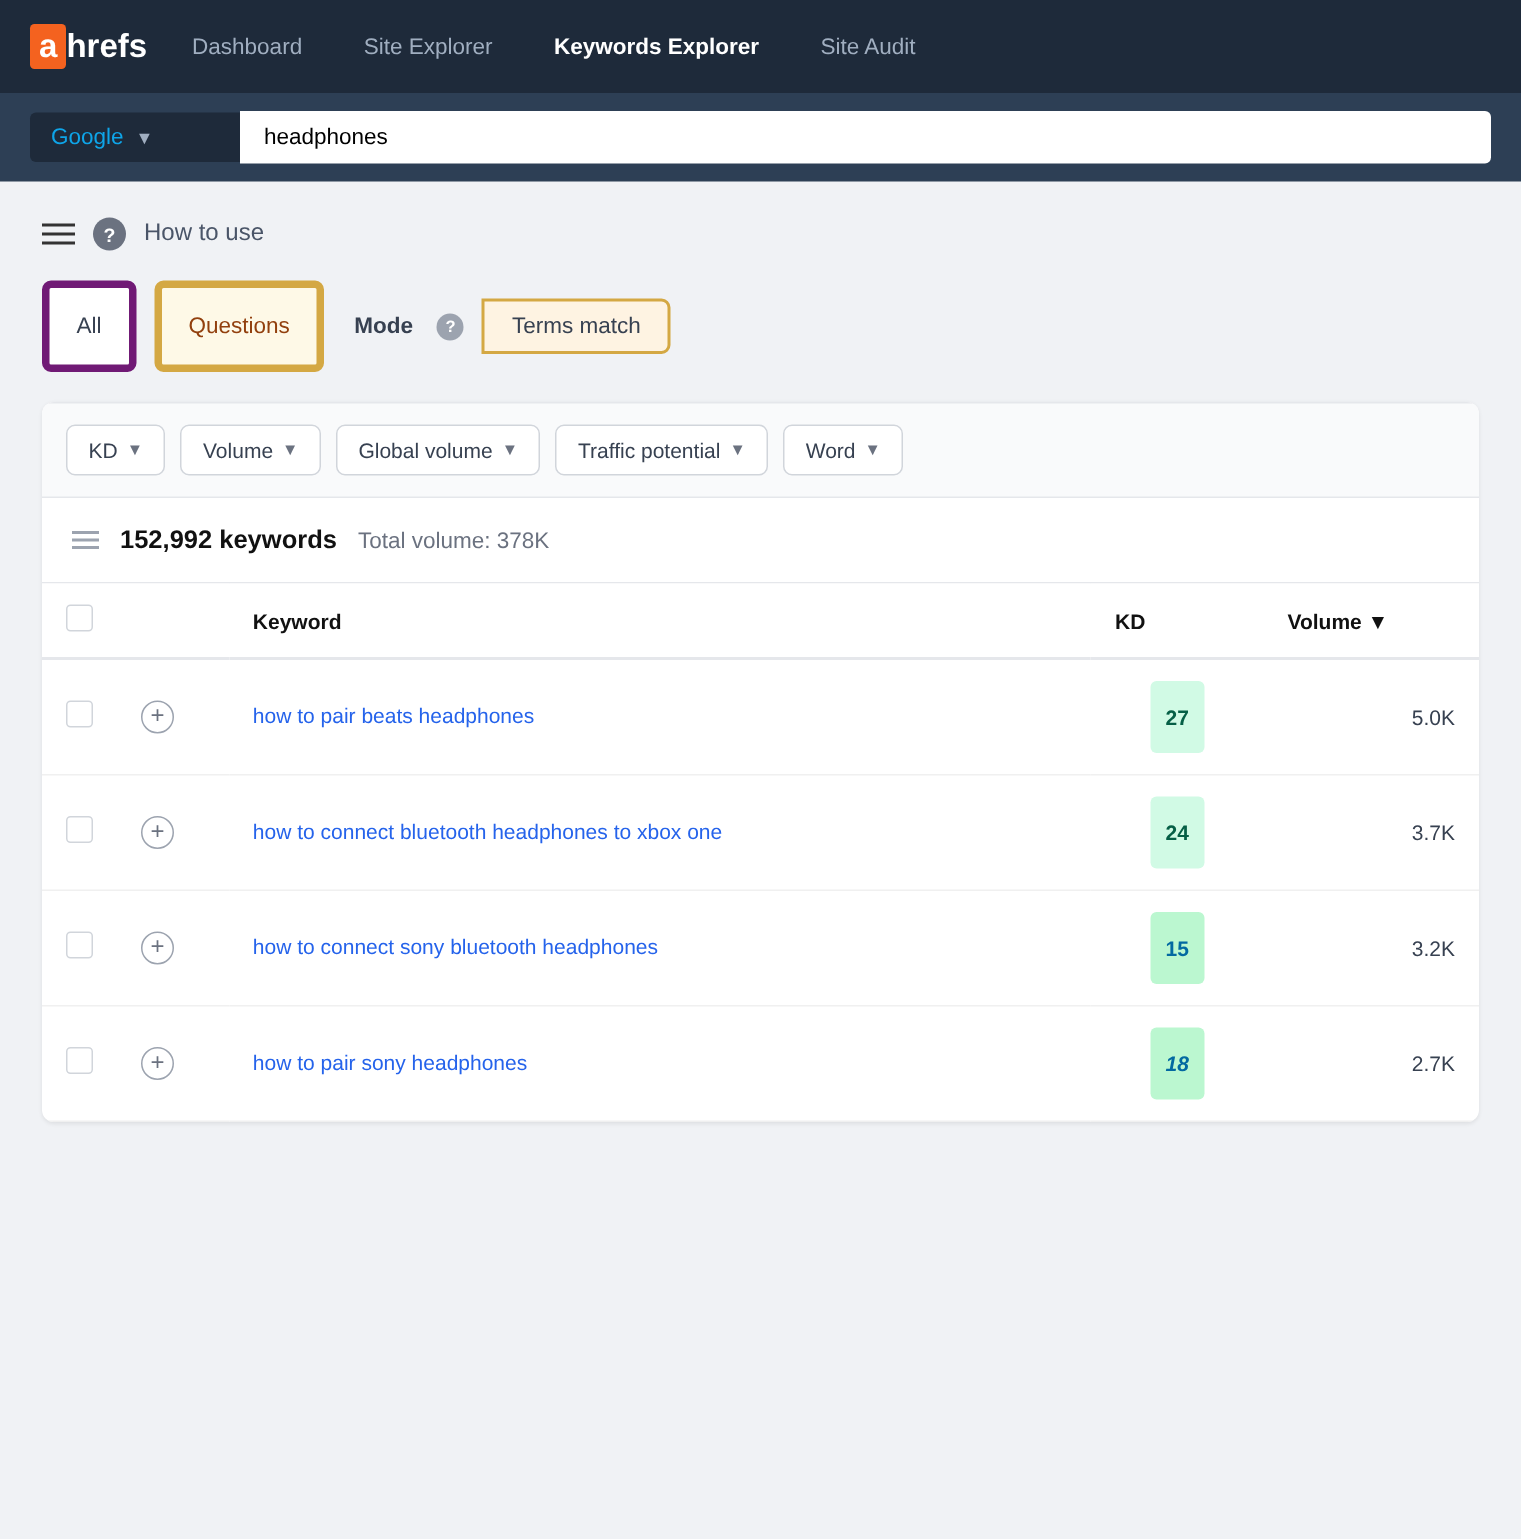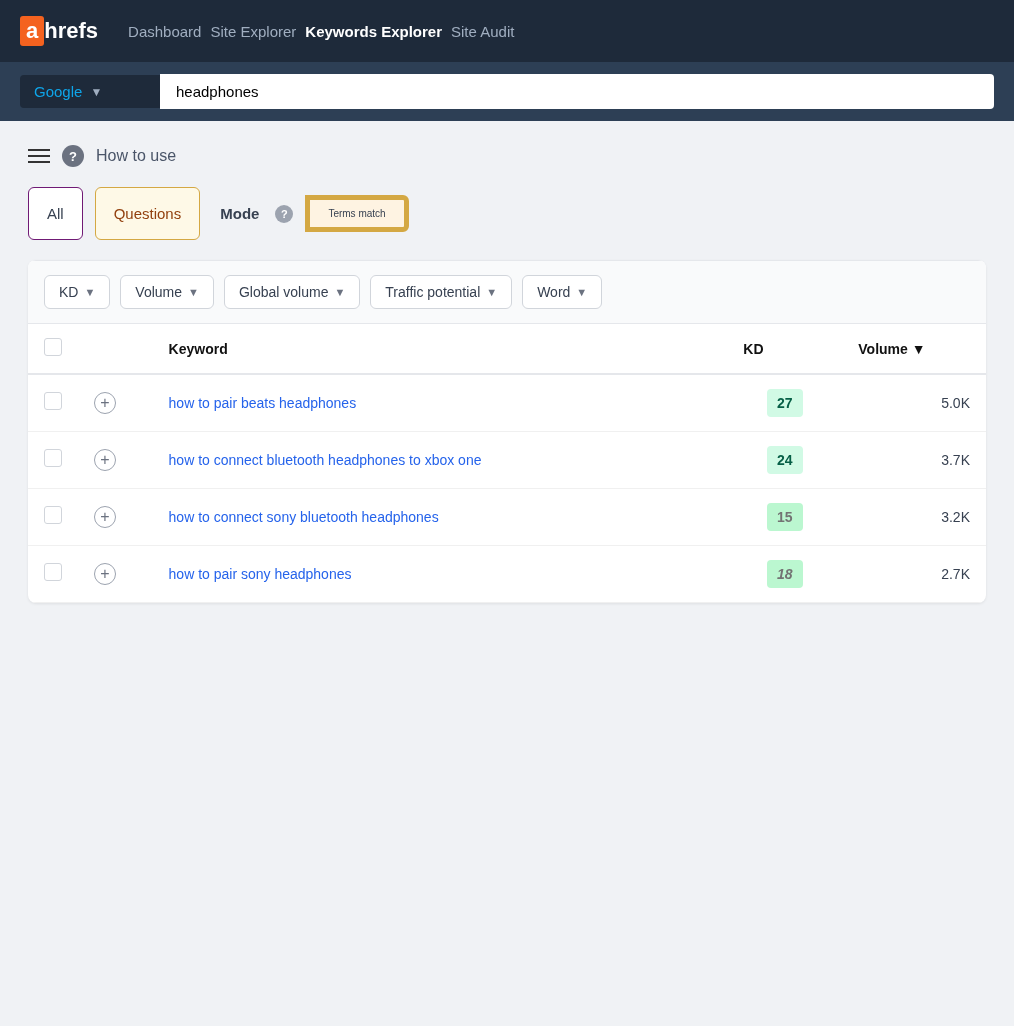--- a/index.html
+++ b/index.html
@@ -3,21 +3,21 @@
   <meta charset="utf-8">
   <style>
     * { box-sizing: border-box; margin: 0; padding: 0; }
     body { font-family: -apple-system, BlinkMacSystemFont, 'Segoe UI', sans-serif; background: #f0f2f5; width: 1014px; }
 
     
     .nav { background: #1e2a3a; display: flex; align-items: center; padding: 0 20px; height: 62px; }
     .nav-logo { display: flex; align-items: center; margin-right: 30px; }
     .logo-a { background: #f4621f; color: white; font-weight: 900; font-size: 22px; padding: 2px 6px; border-radius: 3px; }
     .logo-hrefs { color: white; font-weight: 700; font-size: 22px; }
-    .nav-links { display: flex; gap: 9px; }
+    .nav-links { display: flex; gap: 41px; }
     .nav-link { color: #a0aec0; font-size: 15px; text-decoration: none; cursor: pointer; }
     .nav-link.active { color: white; font-weight: 600; }
 
     
     .search-bar { background: #2d3f55; display: flex; align-items: center; padding: 12px 20px; gap: 0; }
     .search-engine { display: flex; align-items: center; background: #1e2a3a; color: white; border: none; padding: 8px 14px; border-radius: 4px 0 0 4px; font-size: 15px; cursor: pointer; gap: 8px; min-width: 140px; }
     .search-engine-text { color: #0ea5e9; font-size: 15px; }
     .chevron { color: #a0aec0; font-size: 12px; }
     .search-input-wrapper { flex: 1; }
     .search-input { width: 100%; background: white; border: none; padding: 9px 16px; font-size: 15px; outline: none; border-radius: 0 4px 4px 0; }
@@ -28,25 +28,25 @@
     
     .page-header { display: flex; align-items: center; gap: 12px; margin-bottom: 20px; }
     .hamburger { display: flex; flex-direction: column; gap: 4px; cursor: pointer; }
     .hamburger span { display: block; width: 22px; height: 2px; background: #333; }
     .page-title { font-size: 26px; font-weight: 700; color: #1a1a1a; }
     .help-icon { width: 22px; height: 22px; background: #6b7280; color: white; border-radius: 50%; display: flex; align-items: center; justify-content: center; font-size: 13px; font-weight: 700; cursor: pointer; }
     .how-to-use { color: #4a5568; font-size: 16px; cursor: pointer; }
 
     
     .filter-row { display: flex; align-items: center; gap: 12px; margin-bottom: 20px; }
-    .tab-btn { padding: 17px 18px; border: 1px solid #701a75; background: white; border-radius: 6px; font-size: 15px; cursor: pointer; color: #374151; }
+    .tab-btn { padding: 17px 18px; border: 5px solid #701a75; background: white; border-radius: 6px; font-size: 15px; cursor: pointer; color: #374151; }
     .tab-btn.active { background: #fef9e7; border-color: #d4a843; color: #92400e; font-weight: 500; }
     .mode-label { font-size: 15px; font-weight: 600; color: #374151; margin-left: 8px; }
     .mode-help { width: 18px; height: 18px; background: #9ca3af; color: white; border-radius: 50%; display: inline-flex; align-items: center; justify-content: center; font-size: 11px; font-weight: 700; cursor: pointer; margin-left: 4px; }
-    .mode-btn { padding: 8px 18px; border: 5px solid #7f1d1d; background: white; font-size: 10px; cursor: pointer; color: #374151; }
+    .mode-btn { padding: 8px 18px; border: 2px solid #7f1d1d; background: white; font-size: 15px; cursor: pointer; color: #374151; }
     .mode-btn.active { background: #fef3e2; border-color: #d4a843; color: #374151; }
     .mode-btn:first-of-type { border-radius: 6px 0 0 6px; }
     .mode-btn:last-of-type { border-radius: 0 6px 6px 0; }
     .mode-group { display: flex; }
 
     
     .filter-dropdowns { display: flex; gap: 10px; margin-bottom: 0; padding: 14px 0; border-top: 1px solid #e5e7eb; border-bottom: 1px solid #e5e7eb; background: #f9fafb; }
     .dropdown-btn { padding: 8px 14px; border: 1px solid #d1d5db; background: white; border-radius: 6px; font-size: 14px; cursor: pointer; color: #374151; display: flex; align-items: center; gap: 6px; }
     .dropdown-btn .dd-arrow { font-size: 11px; color: #6b7280; }
 
@@ -66,23 +66,23 @@
     .th-kd { width: 12%; text-align: center; }
     .th-volume { width: 15%; text-align: right; }
     .th-checkbox { width: 40px; }
 
     .table-row td { padding: 14px 16px; border-bottom: 1px solid #f0f0f0; vertical-align: middle; }
 
     .checkbox { width: 18px; height: 18px; border: 1px solid #d1d5db; border-radius: 3px; display: inline-block; }
     .add-btn { width: 22px; height: 22px; border: 1.5px solid #9ca3af; border-radius: 50%; display: inline-flex; align-items: center; justify-content: center; color: #6b7280; font-size: 16px; cursor: pointer; background: none; }
     .keyword-link { color: #2563eb; font-size: 14px; text-decoration: none; cursor: pointer; }
 
-    .kd-badge { display: inline-block; padding: 6px 10px; border-radius: 4px; font-size: 14px; font-weight: 600; text-align: center; min-width: 36px; }
+    .kd-badge { display: inline-block; padding: 16px 10px; border-radius: 4px; font-size: 14px; font-weight: 600; text-align: center; min-width: 36px; }
     .kd-green-light { background: #d1fae5; color: #065f46; }
-    .kd-green-med { background: #bbf7d0; color: #737373; }
+    .kd-green-med { background: #bbf7d0; color: #0369a1; }
 
     .volume-val { font-size: 14px; color: #374151; text-align: right; }
   </style>
 </head>
 <body>
 
 <nav class="nav">
   <div class="nav-logo">
     <span class="logo-a">a</span>
     <span class="logo-hrefs">hrefs</span>
@@ -145,20 +145,29 @@
       <button class="dropdown-btn">
         <span>Traffic potential</span>
         <span class="dd-arrow">▼</span>
       </button>
       <button class="dropdown-btn">
         <span>Word</span>
         <span class="dd-arrow">▼</span>
       </button>
     </div>
 
+    <div class="results-header">
+      <div class="results-icon">
+        <span></span>
+        <span></span>
+        <span></span>
+      </div>
+      <span class="results-count">152,992 keywords</span>
+      <span class="results-volume">Total volume: 378K</span>
+    </div>
 
     <table class="table">
       <thead class="table-header">
         <tr>
           <th class="th-checkbox">
             <span class="checkbox"></span>
           </th>
           <th></th>
           <th class="th-keyword">Keyword</th>
           <th class="th-kd">KD</th>

